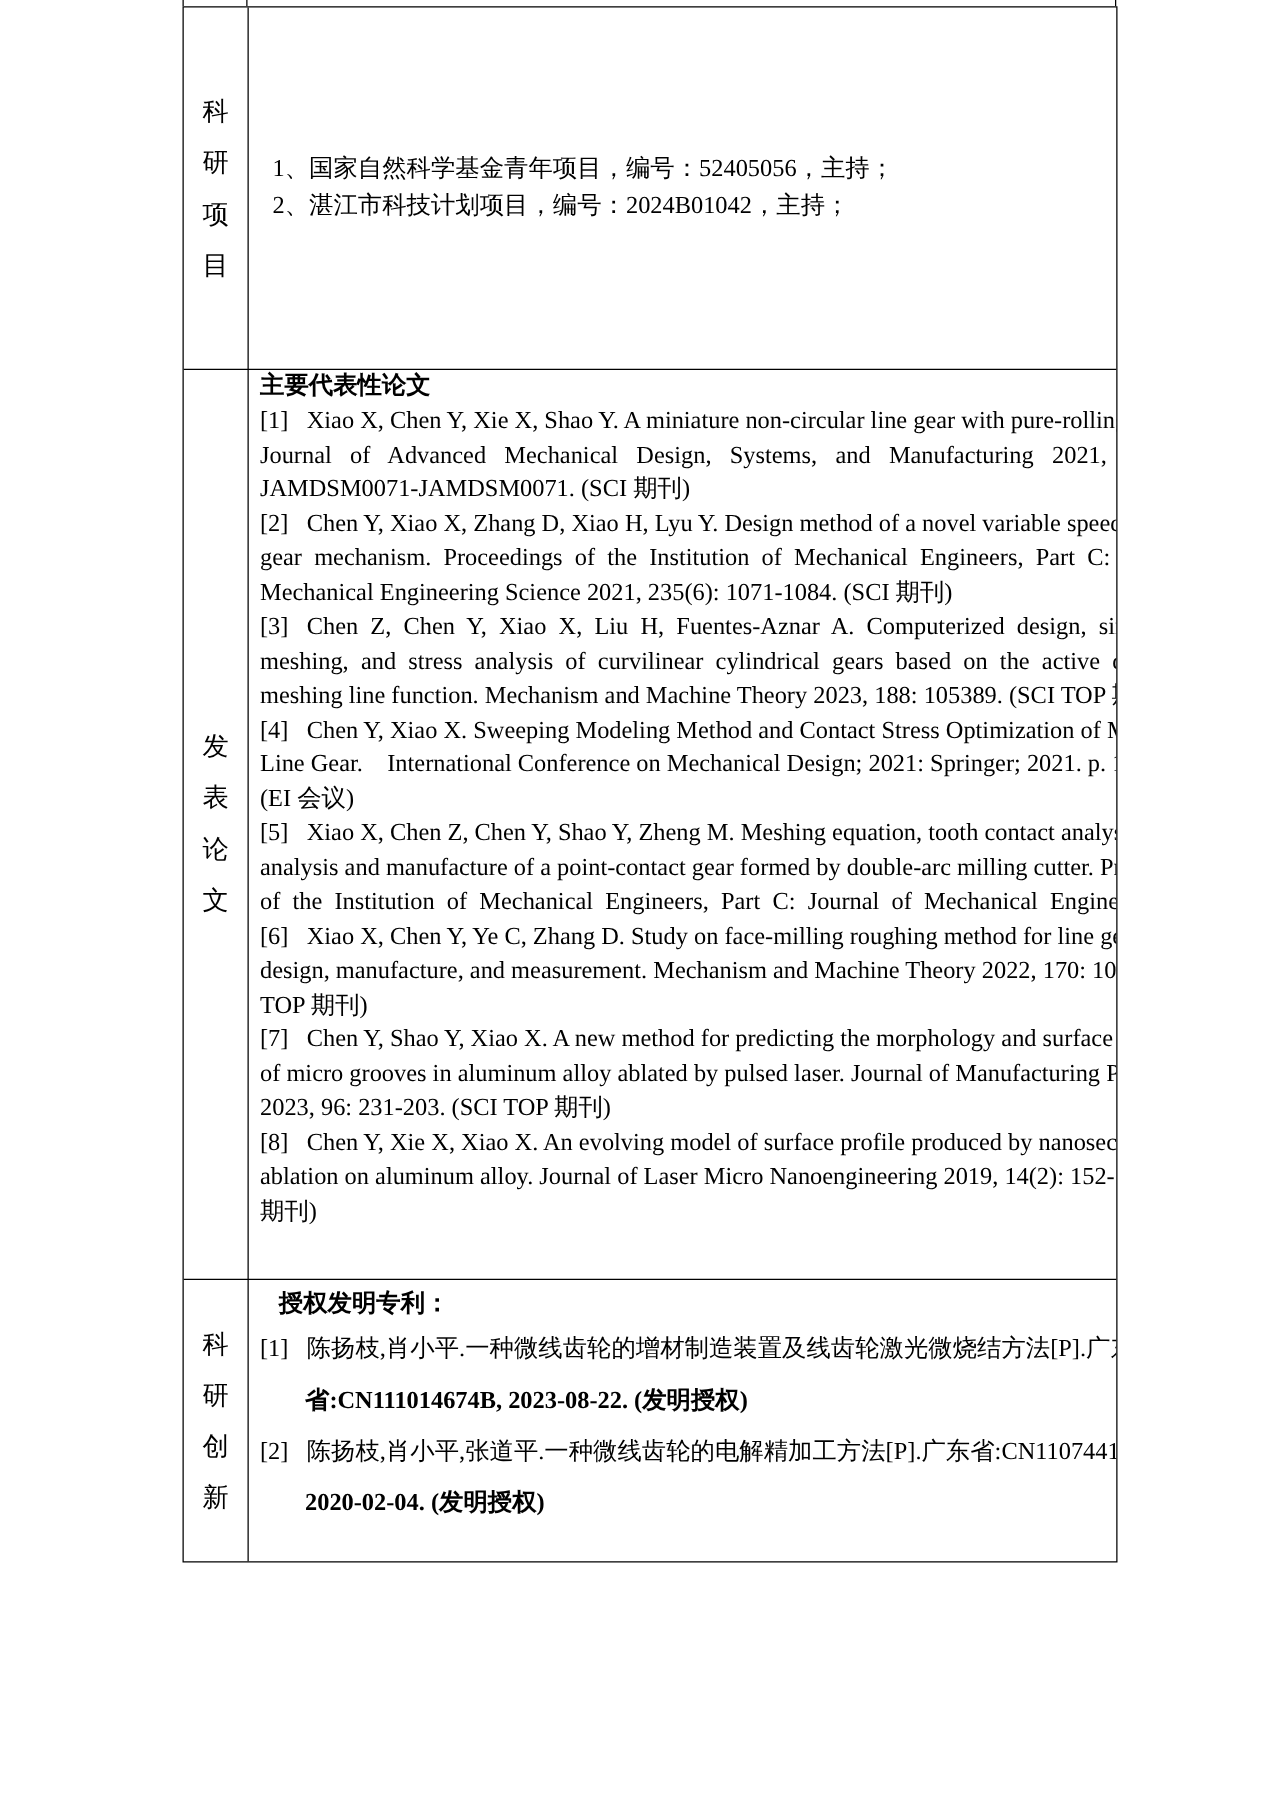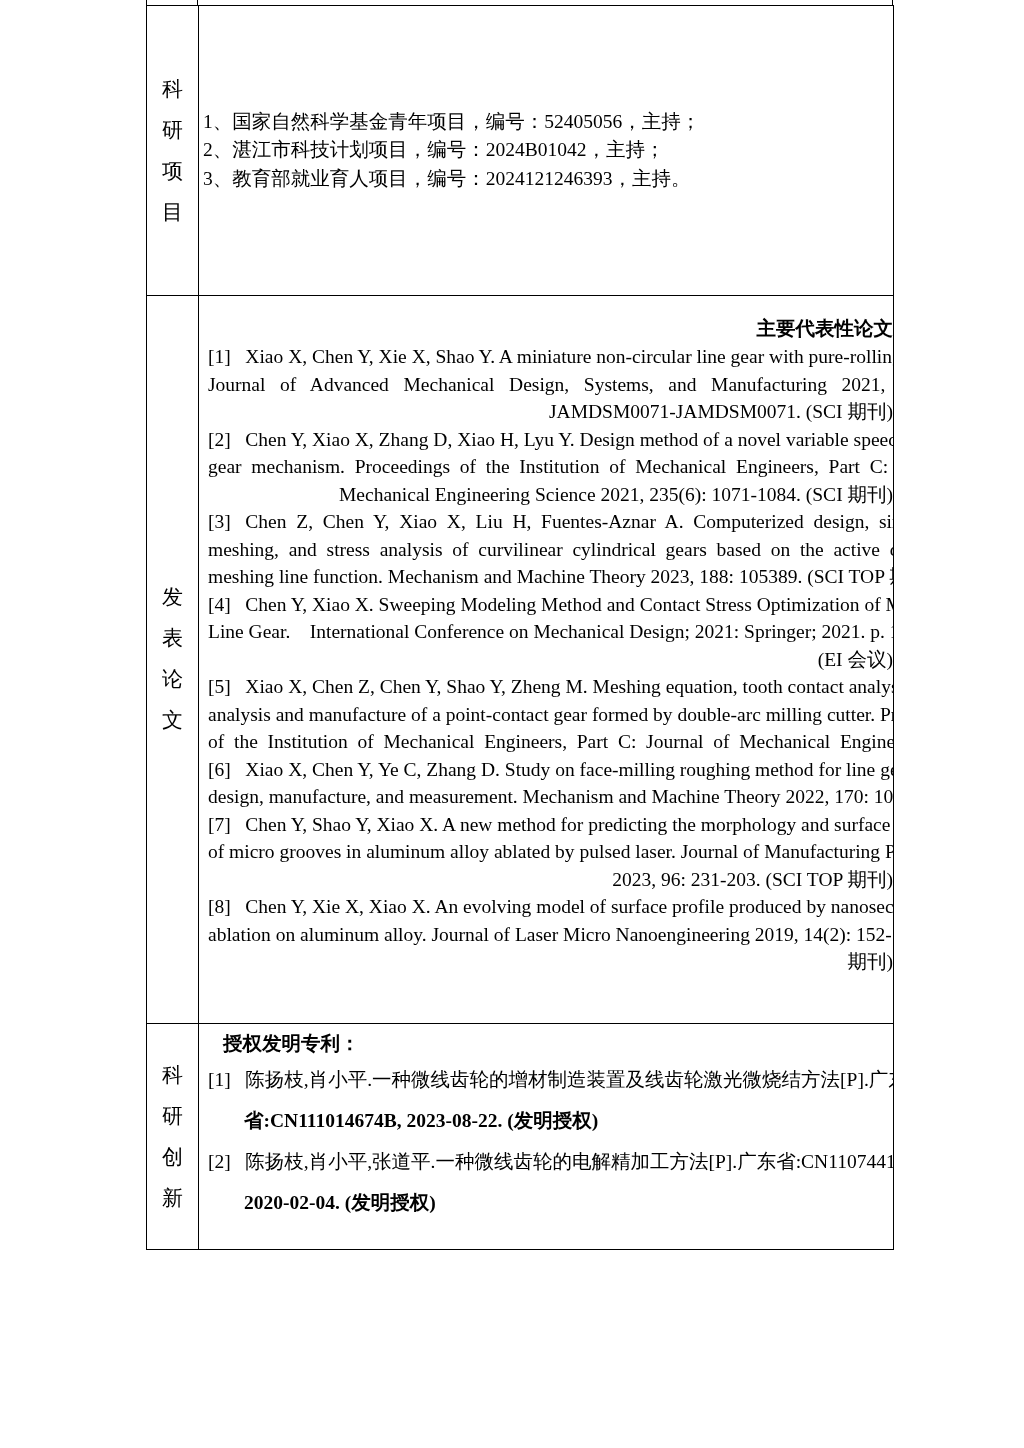--- a/index.html
+++ b/index.html
@@ -27,24 +27,24 @@
     display:flex;flex-direction:column;align-items:center;justify-content:center;
     gap:20px;font-size:21px;line-height:21px;
   }
   .hdr-projects{top:0;height:289px;}
   .hdr-papers{top:289px;height:728px;}
   .hdr-patents{top:1017px;height:228px;}
   
   .cell{position:absolute;left:51px;right:0;overflow:hidden;box-sizing:border-box;}
   .cell-projects{
     top:0;height:289px;display:flex;flex-direction:column;justify-content:center;
-    padding-left:5px;
+    padding-left:20px;
   }
   .project-line{font-size:19.5px;line-height:28.5px;white-space:pre;}
-  .cell-papers{top:289px;height:728px;padding:20px 0 0 10px;text-align:right;}
+  .cell-papers{top:289px;height:728px;padding:0 0 0 10px;}
   .section-title{font-size:19.5px;font-weight:bold;line-height:28px;white-space:pre;}
   .paper-line{font-size:19.5px;line-height:27.5px;white-space:pre;}
   .cell-patents{top:1017px;height:228px;padding:5px 0 0 10px;}
   .patent-title{font-size:19.5px;font-weight:bold;line-height:31px;white-space:pre;margin-left:15px;}
   .patent-line{font-size:19.5px;line-height:41px;white-space:pre;}
   .patent-line.indent{padding-left:36px;font-weight:bold;}
 </style>
 </head>
 <body>
 
@@ -61,21 +61,20 @@
 
     <div class="hdr-cell hdr-projects">
       <span>科</span>
       <span>研</span>
       <span>项</span>
       <span>目</span>
     </div>
     <div class="cell cell-projects">
       <div class="project-line">1、国家自然科学基金青年项目，编号：52405056，主持；</div>
       <div class="project-line">2、湛江市科技计划项目，编号：2024B01042，主持；</div>
-      <div class="project-line">3、教育部就业育人项目，编号：2024121246393，主持。</div>
     </div>
 
     <div class="hdr-cell hdr-papers">
       <span>发</span>
       <span>表</span>
       <span>论</span>
       <span>文</span>
     </div>
     <div class="cell cell-papers">
       <div class="section-title">主要代表性论文</div>
@@ -95,20 +94,21 @@
       <div class="paper-line">[4]   Chen Y, Xiao X. Sweeping Modeling Method and Contact Stress Optimization of Mini</div>
       <div class="paper-line">Line Gear.    International Conference on Mechanical Design; 2021: Springer; 2021. p. 1313-1</div>
       <div class="paper-line">(EI 会议)</div>
 
       <div class="paper-line">[5]   Xiao X, Chen Z, Chen Y, Shao Y, Zheng M. Meshing equation, tooth contact analysis, s</div>
       <div class="paper-line">analysis and manufacture of a point-contact gear formed by double-arc milling cutter. Procee</div>
       <div class="paper-line">of  the  Institution  of  Mechanical  Engineers,  Part  C:  Journal  of  Mechanical  Engineering  Sci</div>
 
       <div class="paper-line">[6]   Xiao X, Chen Y, Ye C, Zhang D. Study on face-milling roughing method for line gea</div>
       <div class="paper-line">design, manufacture, and measurement. Mechanism and Machine Theory 2022, 170: 104684. (</div>
+      <div class="paper-line">TOP 期刊)</div>
 
       <div class="paper-line">[7]   Chen Y, Shao Y, Xiao X. A new method for predicting the morphology and surface rough</div>
       <div class="paper-line">of micro grooves in aluminum alloy ablated by pulsed laser. Journal of Manufacturing Proc</div>
       <div class="paper-line">2023, 96: 231-203. (SCI TOP 期刊)</div>
 
       <div class="paper-line">[8]   Chen Y, Xie X, Xiao X. An evolving model of surface profile produced by nanosecond</div>
       <div class="paper-line">ablation on aluminum alloy. Journal of Laser Micro Nanoengineering 2019, 14(2): 152-160.</div>
       <div class="paper-line">期刊)</div>
     </div>
 

